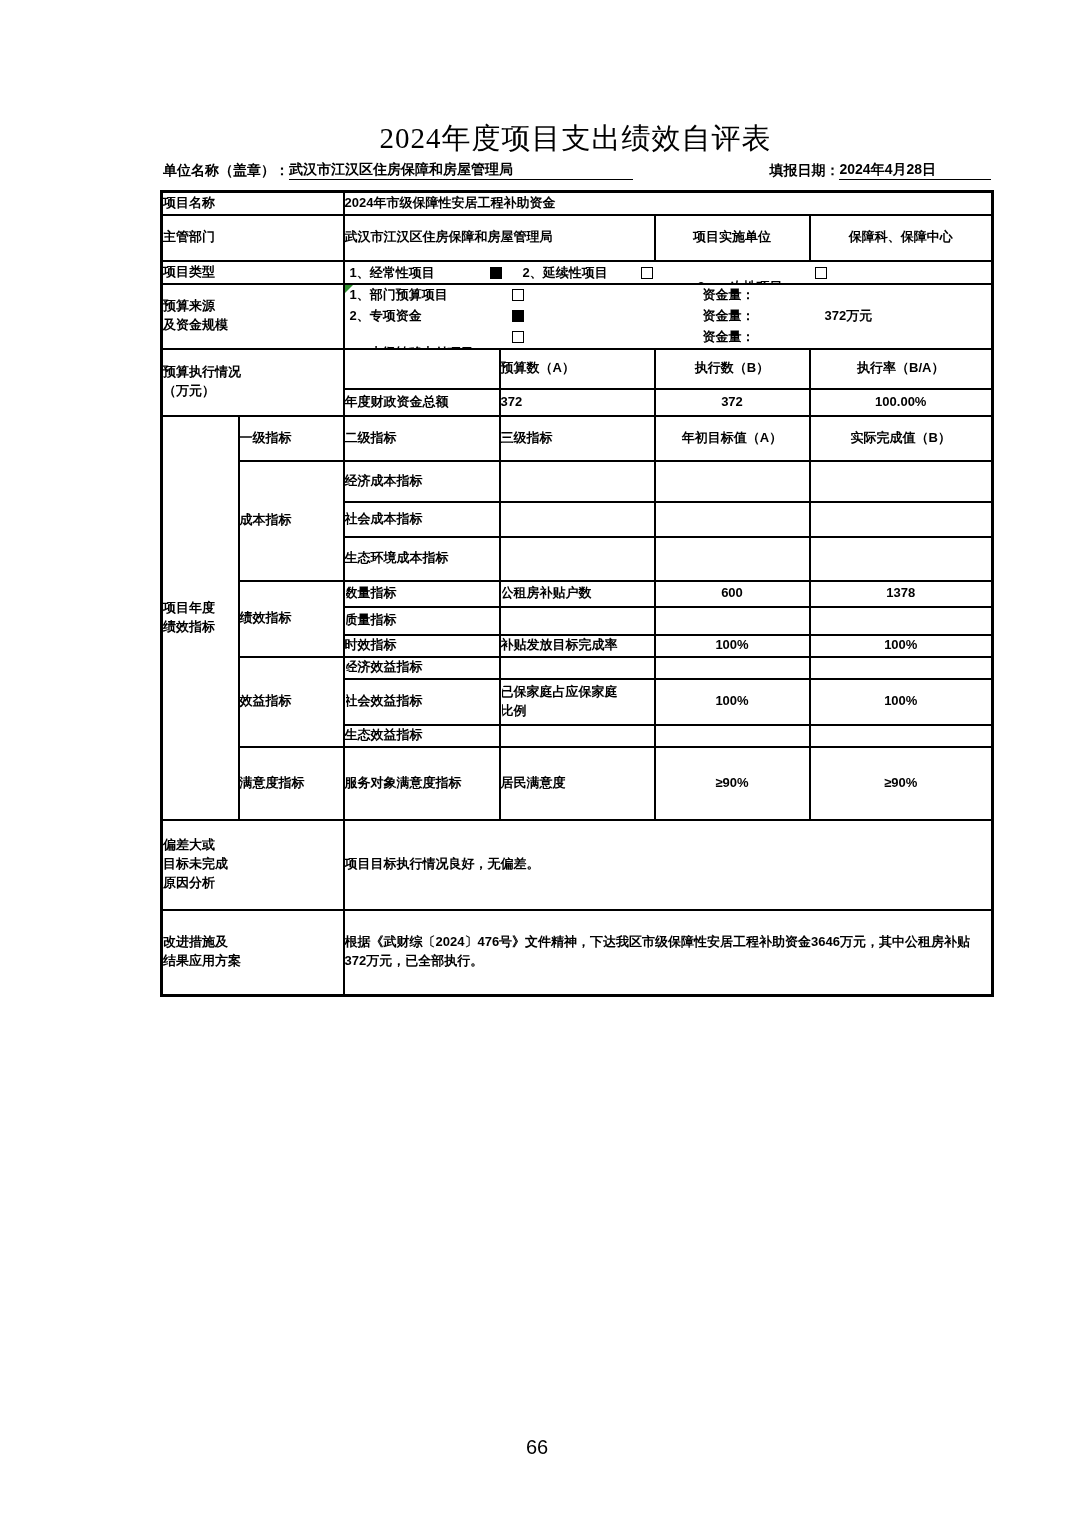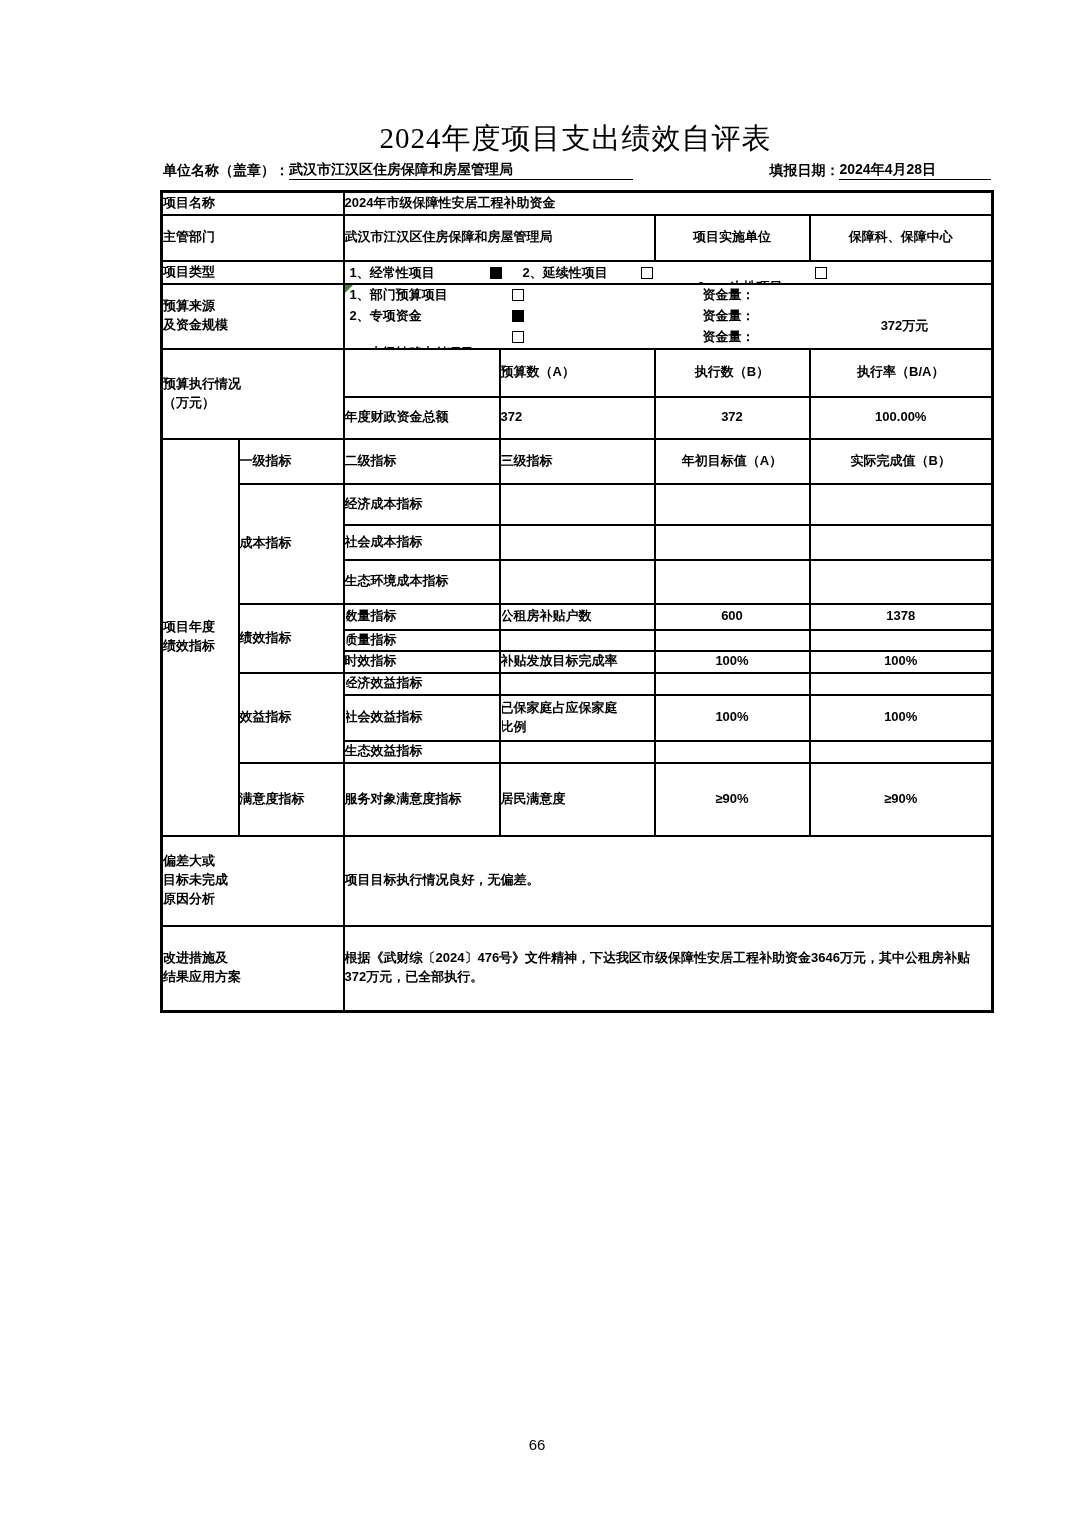--- a/index.html
+++ b/index.html
@@ -43,21 +43,21 @@
   .cbx.filled{background:#000;border:1px solid #000;}
   .rel{position:relative;}
   .abs{position:absolute;white-space:nowrap;}
   .corner-marker{
     position:absolute;top:0;left:0;width:0;height:0;
     border-top:8px solid #2f8f2f;border-right:8px solid transparent;
   }
   .bs-line{position:relative;height:21px;}
   .page-number{
     position:absolute;top:1436px;left:0;width:1074px;
-    text-align:center;font-size:15px;
+    text-align:center;font-size:20px;
   }
 </style>
 </head>
 <body>
 
 <div class="page-title">2024年度项目支出绩效自评表</div>
 
 <div class="header-line">
   <div class="header-left">
     <span>单位名称（盖章）：</span>
@@ -112,40 +112,40 @@
       <div class="bs-line">
         <span class="abs" style="left:5px;top:1px">1、部门预算项目</span>
         <span class="abs cbx" style="left:167px;top:4px"></span>
         <span class="abs" style="left:358px;top:1px">资金量：</span>
         <span class="abs" style="left:480px;top:1px;width:160px;text-align:center"></span>
       </div>
       <div class="bs-line">
         <span class="abs" style="left:5px;top:1px">2、专项资金</span>
         <span class="abs cbx filled" style="left:167px;top:4px"></span>
         <span class="abs" style="left:358px;top:1px">资金量：</span>
-        <span class="abs" style="left:480px;top:11px;width:160px;text-align:center">372万元</span>
+        <span class="abs" style="left:480px;top:1px;width:160px;">372万元</span>
       </div>
       <div class="bs-line">
         <span class="abs" style="left:5px;top:17px">3、上级转移支付项目</span>
         <span class="abs cbx" style="left:167px;top:4px"></span>
         <span class="abs" style="left:358px;top:1px">资金量：</span>
         <span class="abs" style="left:480px;top:1px;width:160px;text-align:center"></span>
       </div>
     </td>
   </tr>
 
-  <tr style="height:48px">
+  <tr style="height:40px">
     <td colspan="2" rowspan="2" class="tl pre">预算执行情况
 （万元）</td>
     <td></td>
     <td class="tl">预算数（A）</td>
     <td class="tc">执行数（B）</td>
     <td class="tc">执行率（B/A）</td>
   </tr>
-  <tr style="height:42px">
+  <tr style="height:27px">
     <td class="tl">年度财政资金总额</td>
     <td class="tl">372</td>
     <td class="tc">372</td>
     <td class="tc">100.00%</td>
   </tr>
 
   <tr style="height:45px">
     <td rowspan="11" class="tl pre">项目年度
 绩效指标</td>
     <td class="tl">一级指标</td>
@@ -175,21 +175,21 @@
     <td></td>
   </tr>
 
   <tr style="height:26px">
     <td rowspan="3" class="tl">绩效指标</td>
     <td class="tl tb">数量指标</td>
     <td class="tl tb">公租房补贴户数</td>
     <td class="tc tb">600</td>
     <td class="tc tb">1378</td>
   </tr>
-  <tr style="height:21px">
+  <tr style="height:28px">
     <td class="tl tt tb">质量指标</td>
     <td class="tt tb"></td>
     <td class="tt tb"></td>
     <td class="tt tb"></td>
   </tr>
   <tr style="height:22px">
     <td class="tl tt">时效指标</td>
     <td class="tl tt">补贴发放目标完成率</td>
     <td class="tc tt">100%</td>
     <td class="tc tt">100%</td>

